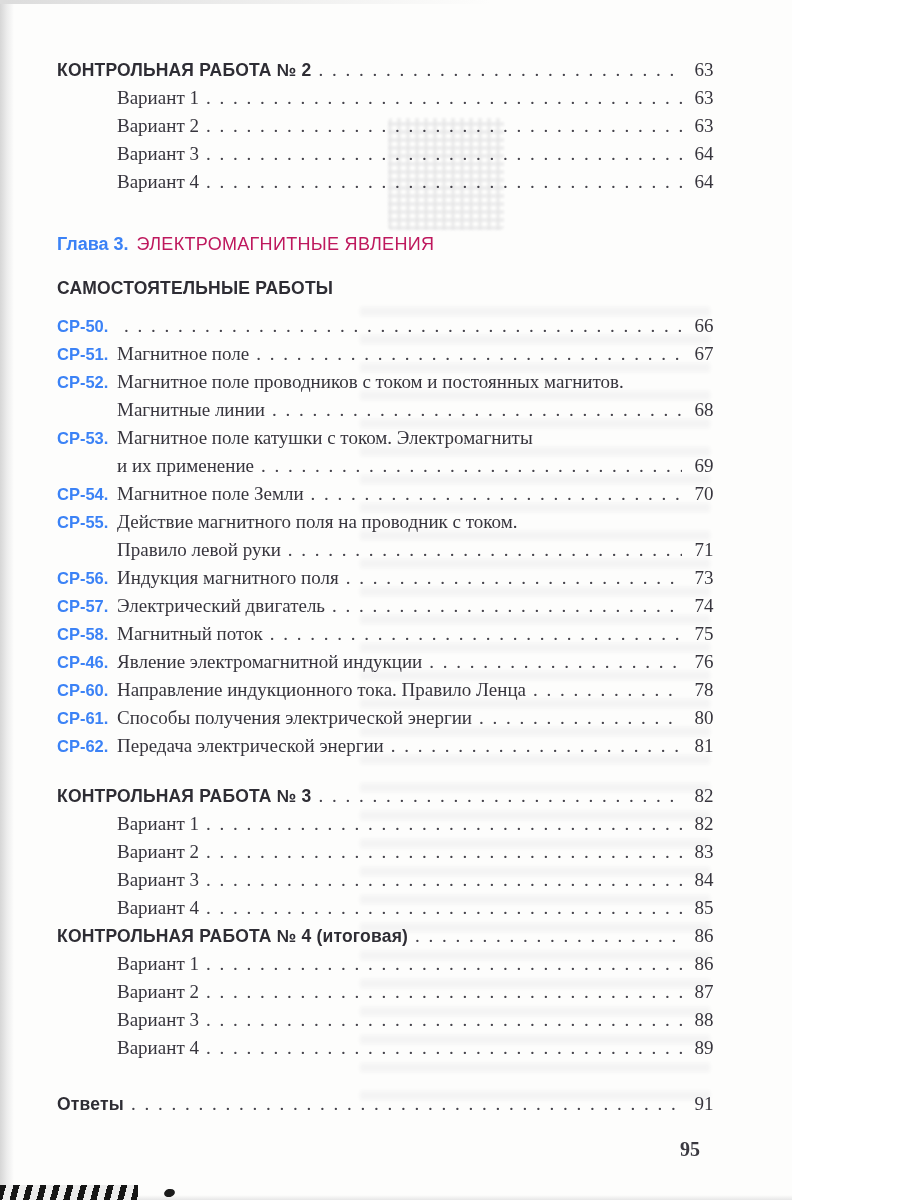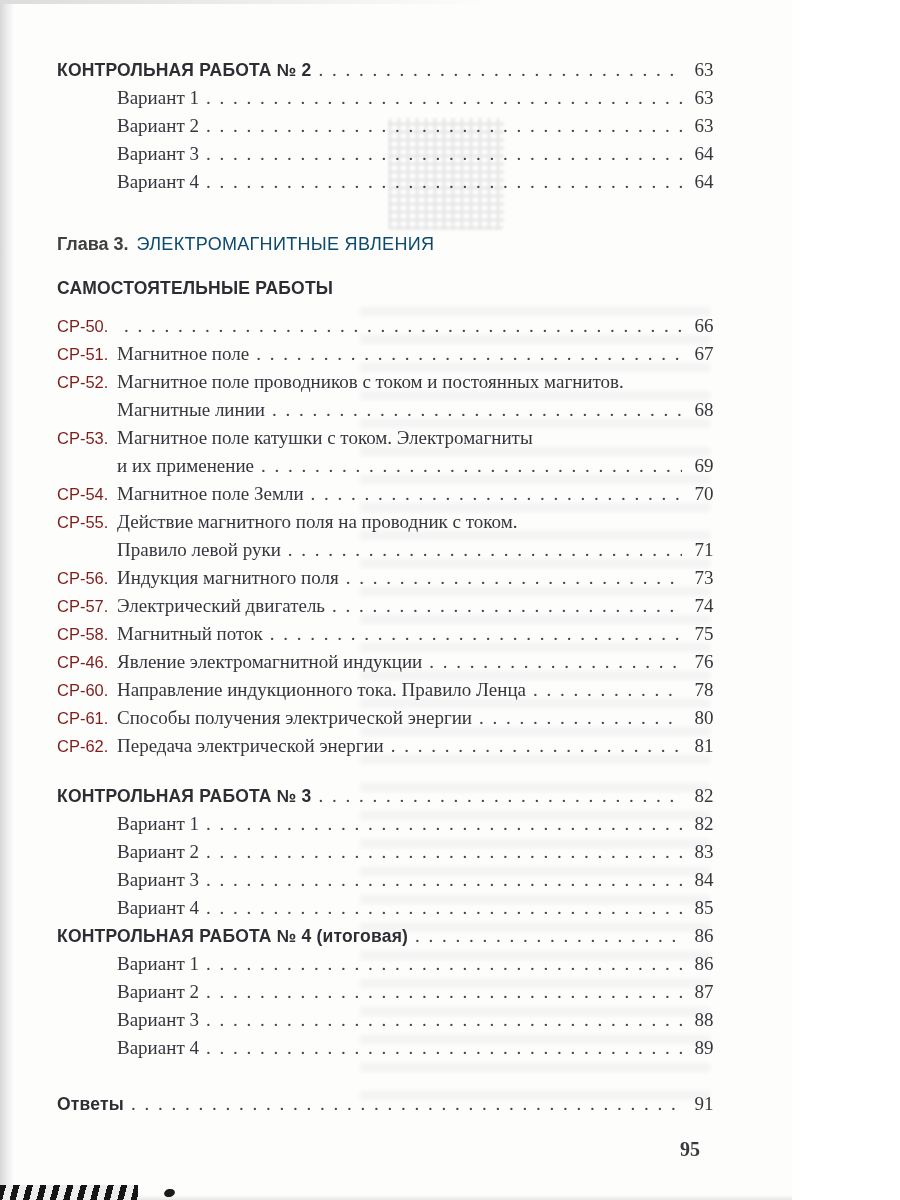--- a/index.html
+++ b/index.html
@@ -106,33 +106,33 @@
     font-size: 17.5px;
     letter-spacing: .2px;
     color: #2e2d34;
   }
   .kind-chapter .num {
     font-family: "Liberation Sans", sans-serif;
     font-weight: bold;
     font-size: 18px;
     width: auto;
     padding-right: 8px;
-    color: #404040;
+    color: #3b82f6;
   }
   .kind-chapter .label {
     font-family: "Liberation Sans", sans-serif;
     font-size: 18px;
     letter-spacing: .3px;
-    color: #0c4a6e;
+    color: #be185d;
   }
   .kind-sr .num {
     font-family: "Liberation Sans", sans-serif;
-    font-weight: normal;
+    font-weight: bold;
     font-size: 16.5px;
-    color: #7f1d1d;
+    color: #3b82f6;
   }
   
   .kind-chapter { margin-top: 34px; }
   .kind-heading { margin-top: 16px; }
   .kind-heading + .kind-sr { margin-top: 10px; }
   .kind-sr + .kind-work { margin-top: 22px; }
   .kind-variant + .kind-work { }
   .kind-variant + .kind-answers { margin-top: 28px; }
   
   .footer-pg {

